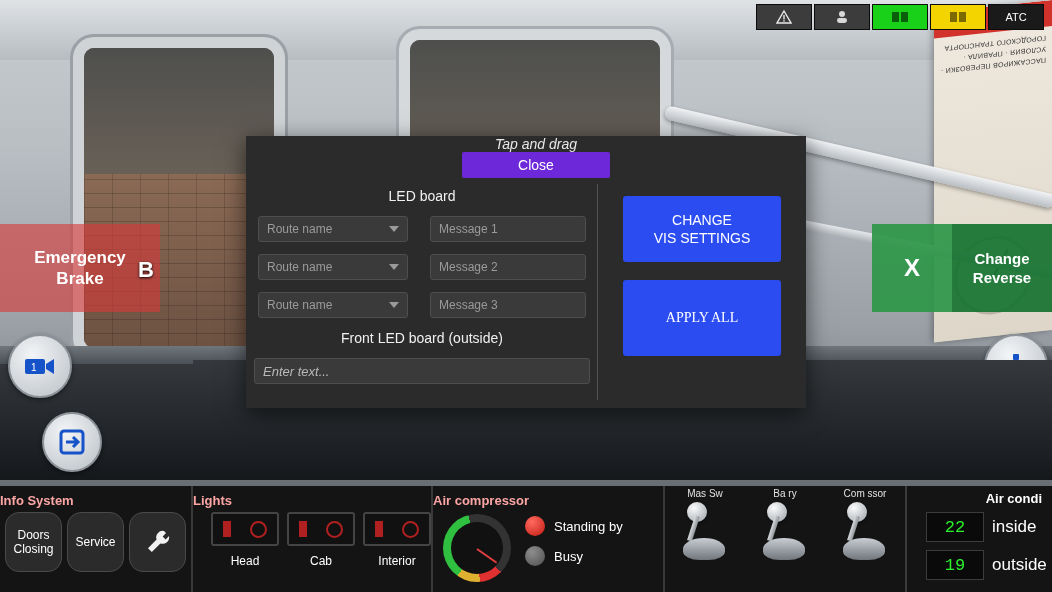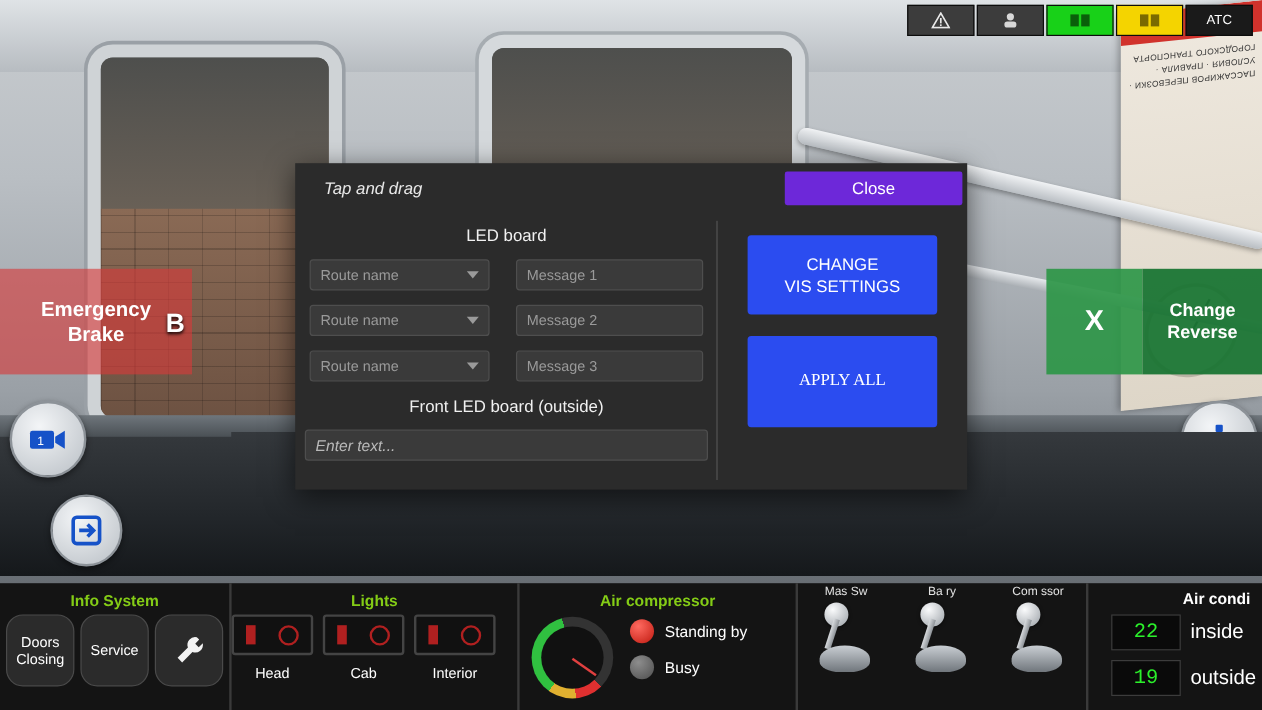--- a/index.html
+++ b/index.html
@@ -96,30 +96,30 @@
     border:2px solid #8c9298;box-shadow:0 2px 5px rgba(0,0,0,.45);}
   .cam{left:8px;top:334px;width:60px;height:60px;}
   .door{left:42px;top:412px;width:56px;height:56px;}
   .info{left:984px;top:334px;width:60px;height:60px;}
   .book{left:954px;top:408px;width:58px;height:58px;}
 
   
   .bottombar{position:absolute;left:0;bottom:0;width:1052px;height:106px;background:#141414;z-index:35;
     display:flex;color:#fff;}
   .bsec{position:relative;height:100%;border-right:2px solid #3a3a3a;box-sizing:border-box;}
-  .bsec h4{margin:0;padding:7px 0 4px;text-align:center;font-size:13px;font-weight:bold;color:#84cc16;}
+  .bsec h4{margin:0;padding:7px 0 4px;text-align:left;font-size:13px;font-weight:bold;color:#fca5a5;}
   .sec-info{width:193px;}
   .sec-lights{width:240px;}
   .sec-air{width:232px;}
   .sec-switch{width:242px;}
   .sec-aircond{flex:1;border-right:none;}
   .infobtns{display:flex;gap:5px;padding:0 5px;align-items:flex-start;}
   .ibtn{background:#2b2b2b;border:1px solid #4a4a4a;border-radius:14px;width:58px;height:58px;
     display:flex;align-items:center;justify-content:center;text-align:center;font-size:12px;line-height:14px;color:#fff;}
-  .lightrow{display:flex;gap:8px;justify-content:flex-start;}
+  .lightrow{display:flex;gap:8px;justify-content:flex-end;}
   .lightcell{width:68px;text-align:center;}
   .lsw{width:64px;height:30px;background:#111;border:2px solid #444;border-radius:3px;
     display:flex;align-items:center;justify-content:space-around;margin:0 auto;}
   .lsw .bar{width:8px;height:16px;background:#b02020;}
   .lsw .dash{color:#c9c9c9;font-size:13px;}
   .lsw .ring{width:13px;height:13px;border:2px solid #b02020;border-radius:50%;}
   .lightcell span{display:block;margin-top:8px;font-size:12px;}
   .gauge{position:absolute;left:10px;top:28px;width:68px;height:68px;border-radius:50%;
     background:conic-gradient(from 135deg,#e03030 0deg 40deg,#e0b030 40deg 80deg,#30c040 80deg 210deg,#333 210deg 360deg);
     display:flex;align-items:center;justify-content:center;}
@@ -146,21 +146,21 @@
   .ac-rows{position:absolute;right:8px;top:26px;}
   .acrow{display:flex;align-items:center;gap:8px;margin-bottom:8px;}
   .acval{width:56px;height:28px;background:#0a0a0a;border:1px solid #3c3c3c;color:#2bf02b;
     display:flex;align-items:center;justify-content:center;font-family:"Liberation Mono",monospace;font-size:17px;}
   .aclab{font-size:17px;width:52px;}
   .ac-title{position:absolute;right:10px;top:5px;font-size:13px;font-weight:bold;}
 
   
   .modal{position:absolute;left:246px;top:136px;width:560px;height:272px;background:#2b2b2b;z-index:60;
     box-shadow:0 6px 22px rgba(0,0,0,.6);}
-  .modal-head{height:42px;display:flex;align-items:center;justify-content:space-between;padding:0 4px 0 24px;}
+  .modal-head{height:42px;display:flex;align-items:center;justify-content:space-between;padding:0 4px 0 24px;flex-direction:column;}
   .modal-head .hint{color:#e8e8e8;font-size:14px;font-style:italic;}
   .close-btn{width:148px;height:28px;background:#6d28d9;color:#fff;border:none;border-radius:2px;
     font-weight:normal;font-size:14px;cursor:pointer;}
   .modal-body{display:flex;height:230px;}
   .left-col{width:352px;padding:0 8px;box-sizing:border-box;position:relative;}
   .sect-title{text-align:center;color:#f0f0f0;font-size:14px;margin:10px 0 12px;}
   .row{display:flex;gap:22px;justify-content:center;margin-bottom:12px;}
   .sel{width:150px;height:26px;background:#3a3a3a;border:1px solid #4e4e4e;border-radius:3px;
     color:#9a9a9a;font-size:12px;display:flex;align-items:center;padding:0 8px;box-sizing:border-box;
     justify-content:space-between;}

